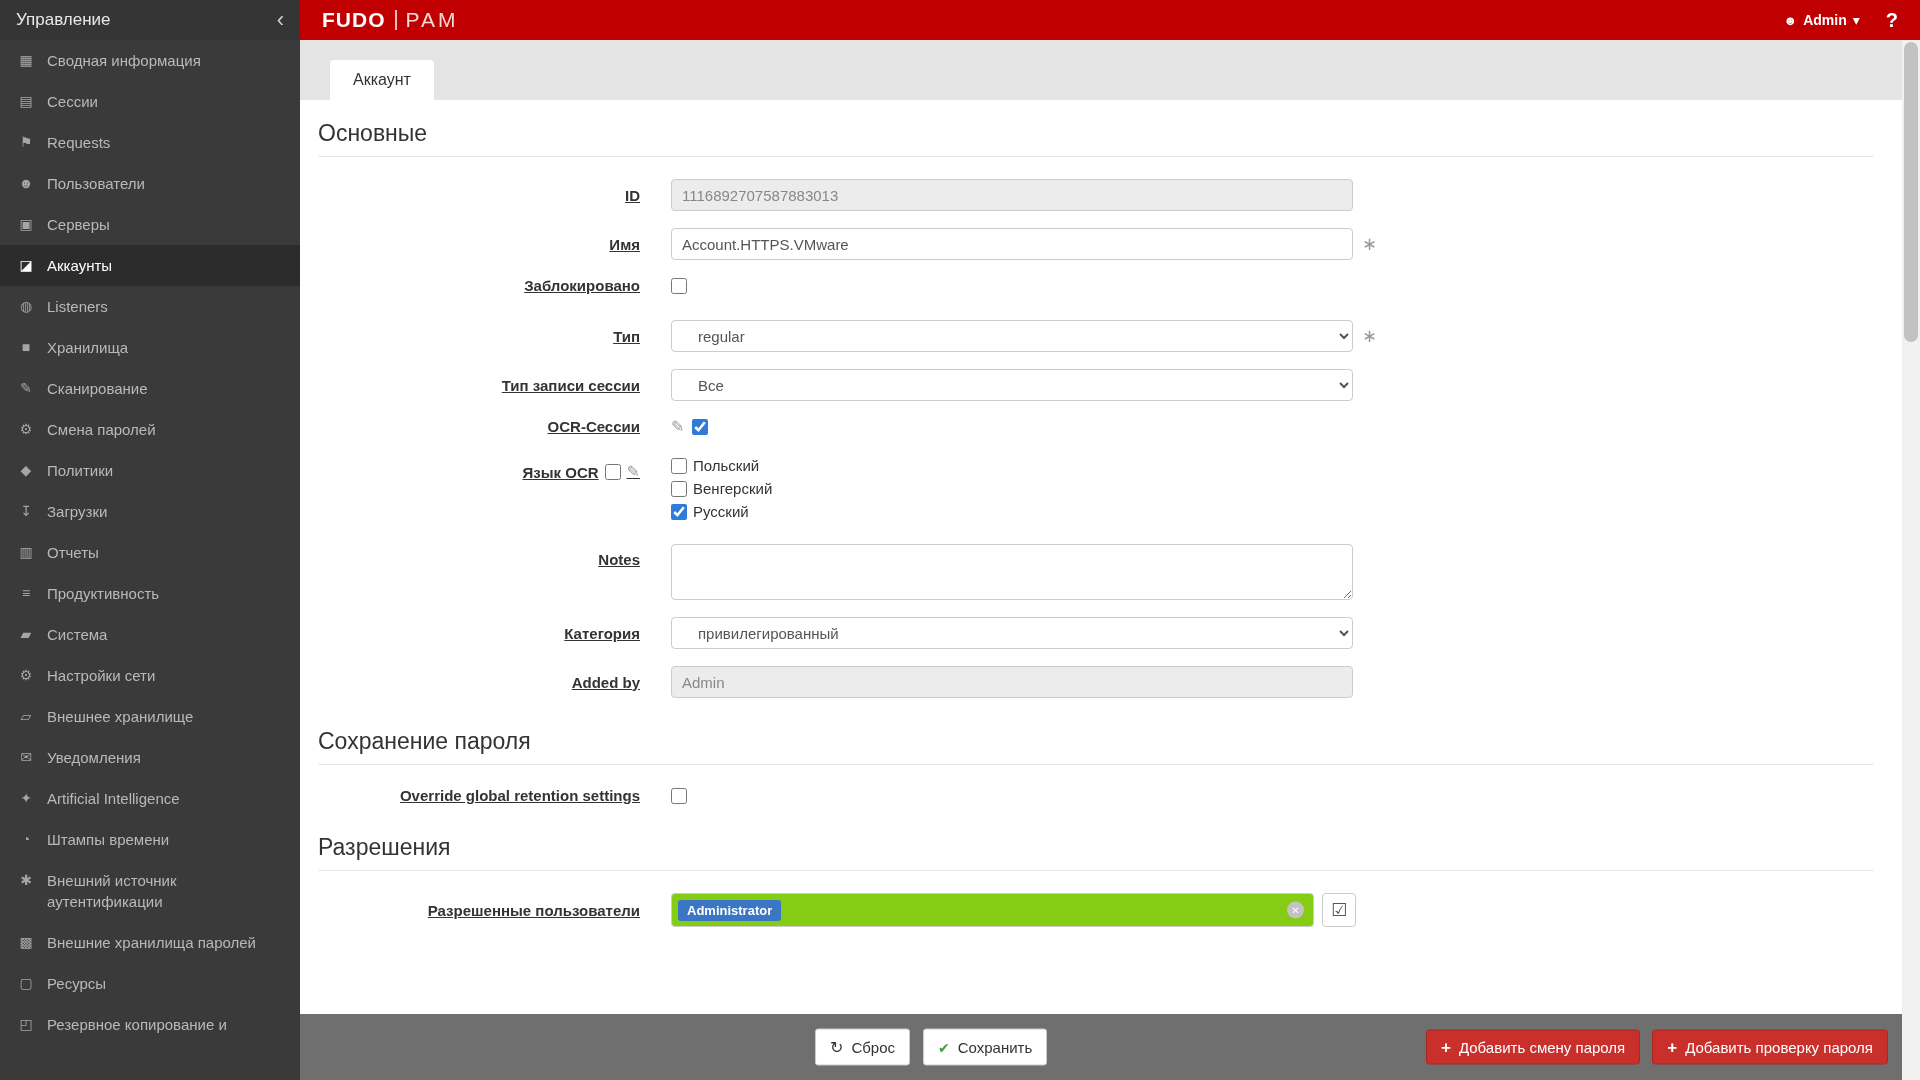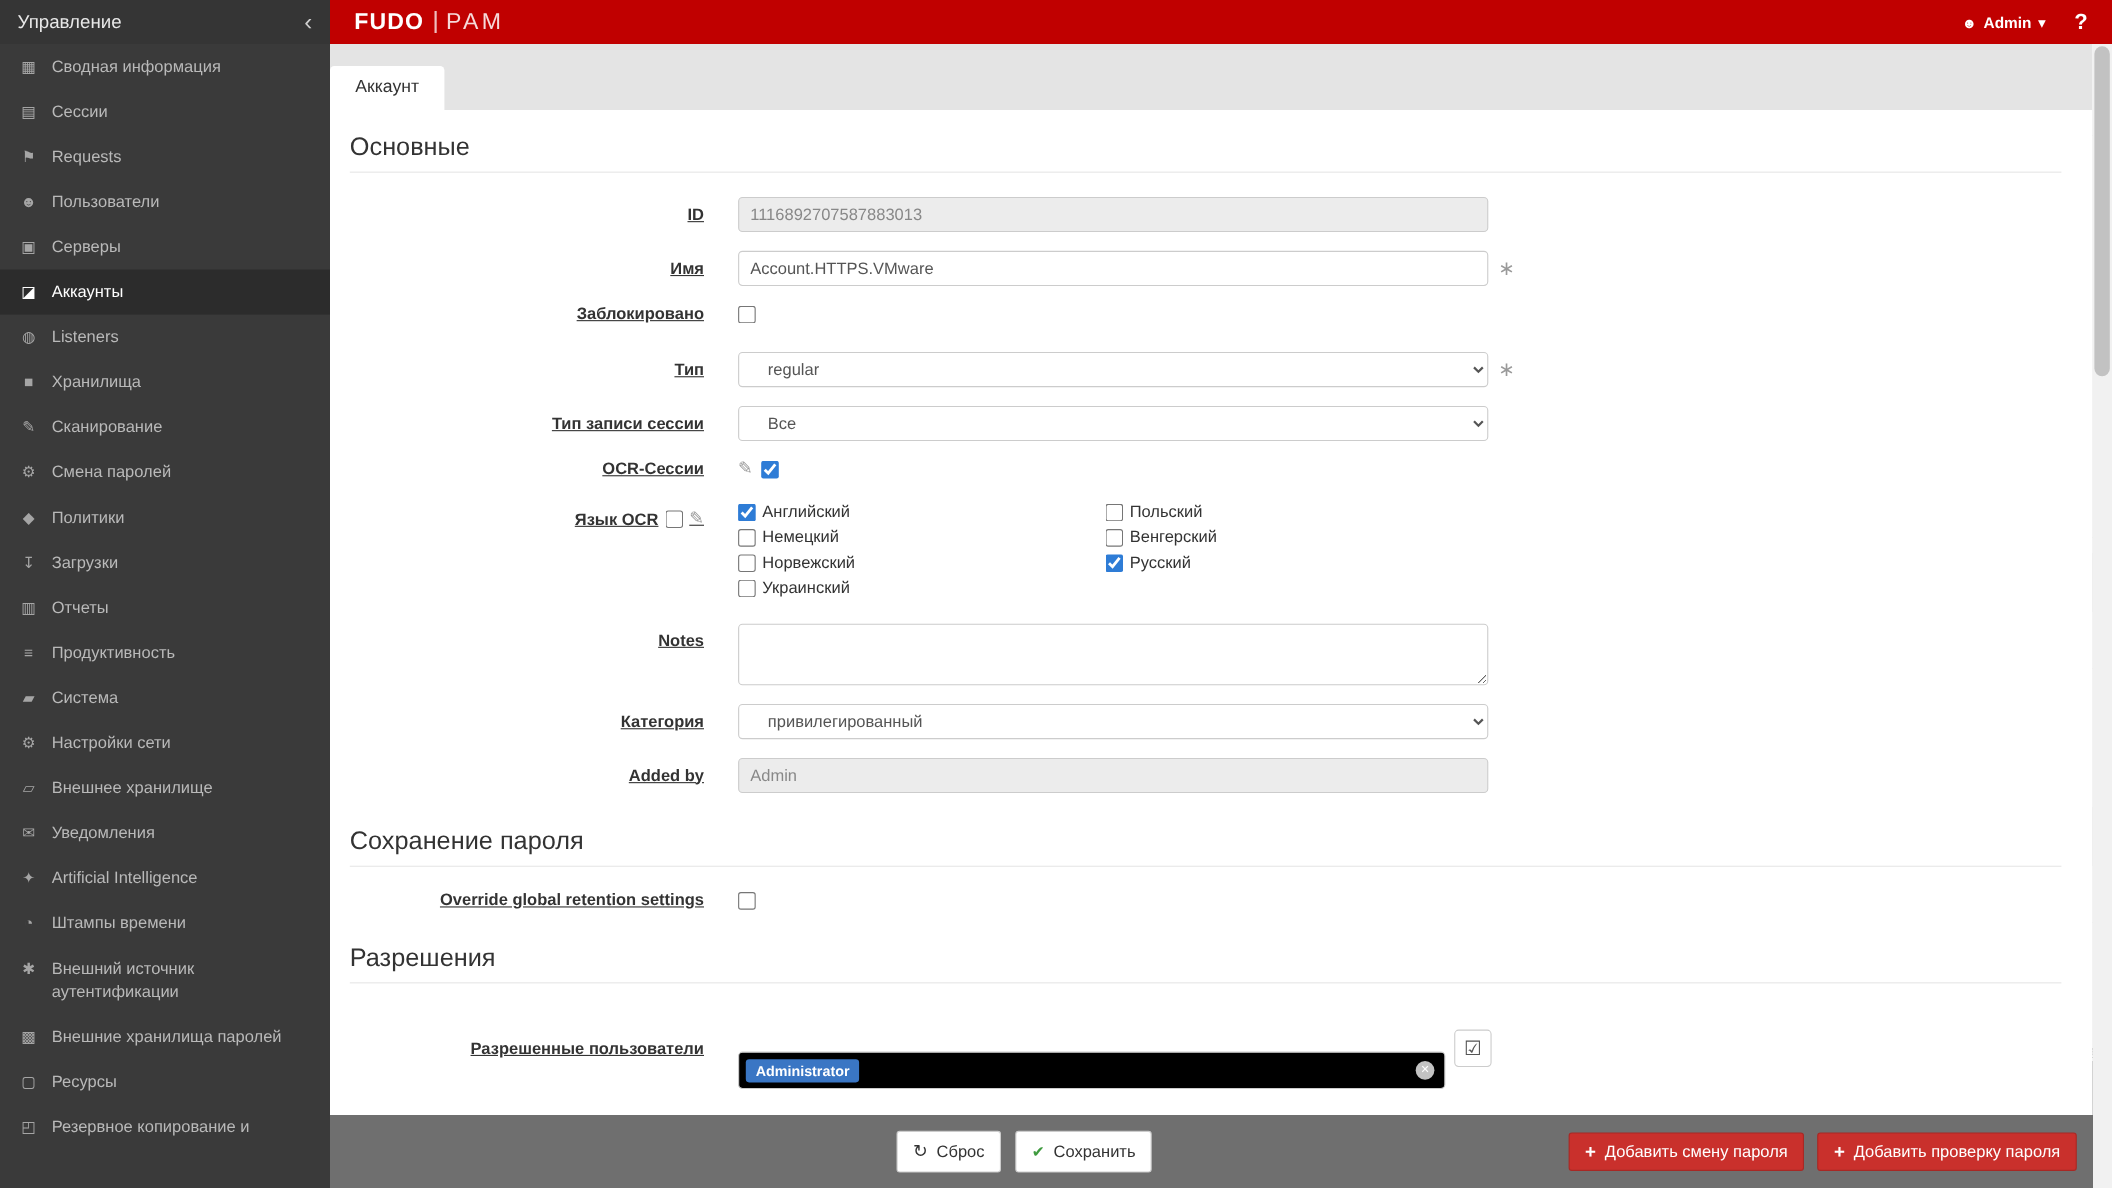--- a/index.html
+++ b/index.html
@@ -33,21 +33,21 @@
   .brand .b1{font-weight:bold;}
   .brand .bsep{width:2px;height:20px;background:rgba(255,255,255,.75);margin:0 9px;}
   .brand .b2{color:rgba(255,255,255,.85);letter-spacing:3px;}
   .topbar-right{display:flex;align-items:center;gap:26px;color:#fff;}
   .admin-chip{display:flex;align-items:center;gap:6px;font-size:14px;font-weight:bold;cursor:pointer;}
   .admin-chip .u-icon{font-size:13px;}
   .help-btn{font-size:20px;font-weight:bold;cursor:pointer;}
 
   
   .tabstrip{position:fixed;left:300px;right:18px;top:40px;height:60px;background:#e4e4e4;
-    display:flex;align-items:flex-end;z-index:4;}
+    display:flex;align-items:flex-end;padding-left:30px;z-index:4;}
   .tab{background:#fff;color:#333;font-size:16px;padding:11px 23px;border-radius:4px 4px 0 0;cursor:pointer;}
 
   
   .main{position:fixed;left:300px;top:100px;right:18px;bottom:0;background:#fff;overflow:hidden;
     padding:0 28px 0 18px;z-index:3;}
   h2.section-heading{font-size:23px;font-weight:400;color:#333;margin-top:20px;line-height:26px;
     padding-bottom:10px;border-bottom:1px solid #e6e6e6;margin-bottom:22px;}
   .form-row{display:flex;align-items:center;margin-bottom:17px;}
   .form-row.top{align-items:flex-start;}
   .form-label{width:322px;min-width:322px;text-align:right;font-size:15px;font-weight:bold;color:#333;
@@ -64,21 +64,21 @@
   .edit-icon{color:#9a9a9a;font-size:16px;line-height:16px;}
   .row-tight{margin-top:10px;margin-bottom:26px;}
   .ocr-row{margin-top:6px;margin-bottom:22px;}
   .lang-cols{display:flex;align-items:flex-start;}
   .lang-col{display:flex;flex-direction:column;gap:6px;}
   .lang-col.c1{width:334px;}
   .lang-item{display:flex;align-items:center;gap:6px;font-size:15px;color:#333;}
 
   
   .token-field{position:relative;width:643px;height:34px;border:1px solid #ccc;border-radius:4px;
-    background:#000000;display:flex;align-items:center;padding:0 30px 0 6px;margin-top:40px;}
+    background:#84cc16;display:flex;align-items:center;padding:0 30px 0 6px;}
   .token{background:var(--tag-blue);color:#fff;font-size:13px;font-weight:bold;border-radius:3px;
     padding:3px 9px;cursor:pointer;}
   .clear-circle{position:absolute;right:9px;top:50%;transform:translateY(-50%);width:17px;height:17px;
     border-radius:50%;background:#c3c3c3;color:#fff;font-size:10px;display:flex;align-items:center;
     justify-content:center;cursor:pointer;}
   .sq-btn{width:34px;height:34px;border:1px solid #ccc;border-radius:4px;background:#fff;margin-left:8px;
     display:flex;align-items:center;justify-content:center;font-size:18px;color:#555;cursor:pointer;}
 
   
   .bottombar{position:fixed;left:300px;right:18px;bottom:0;height:66px;background:#6f6f6f;z-index:10;}
@@ -278,38 +278,20 @@
   </div>
 
   <div class="form-row top" style="margin-bottom:24px;">
     <div class="form-label">
       <span>Язык OCR</span>
       <input type="checkbox" style="">
       <span class="edit-icon">✎</span>
     </div>
     <div class="form-control-area">
       <div class="lang-cols">
-        <div class="lang-col c1">
-          <label class="lang-item">
-            <input type="checkbox" checked="" style="">
-            <span>Английский</span>
-          </label>
-          <label class="lang-item">
-            <input type="checkbox" style="">
-            <span>Немецкий</span>
-          </label>
-          <label class="lang-item">
-            <input type="checkbox" style="">
-            <span>Норвежский</span>
-          </label>
-          <label class="lang-item">
-            <input type="checkbox" style="">
-            <span>Украинский</span>
-          </label>
-        </div>
         <div class="lang-col">
           <label class="lang-item">
             <input type="checkbox" style="">
             <span>Польский</span>
           </label>
           <label class="lang-item">
             <input type="checkbox" style="">
             <span>Венгерский</span>
           </label>
           <label class="lang-item">

